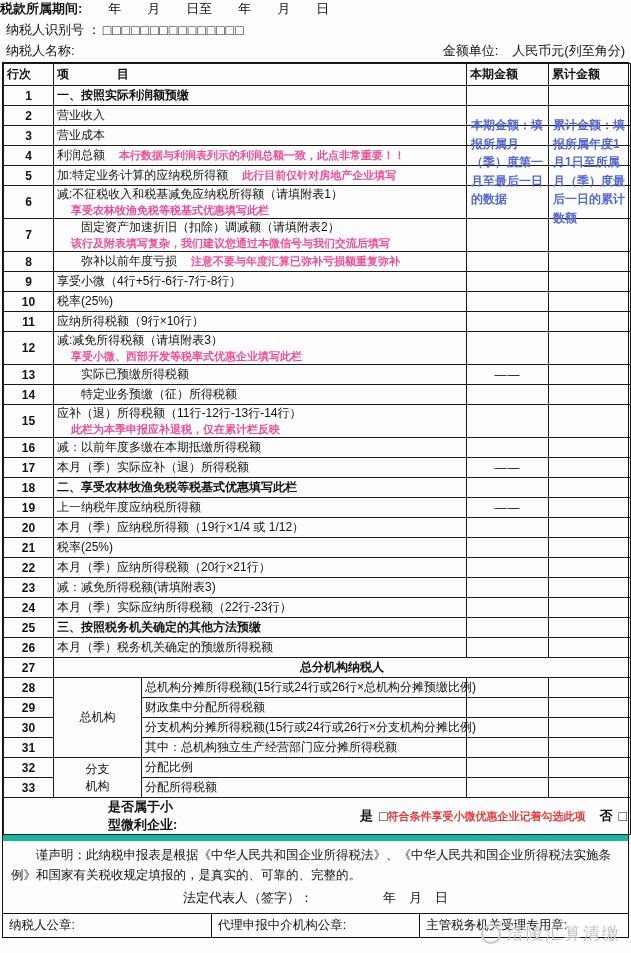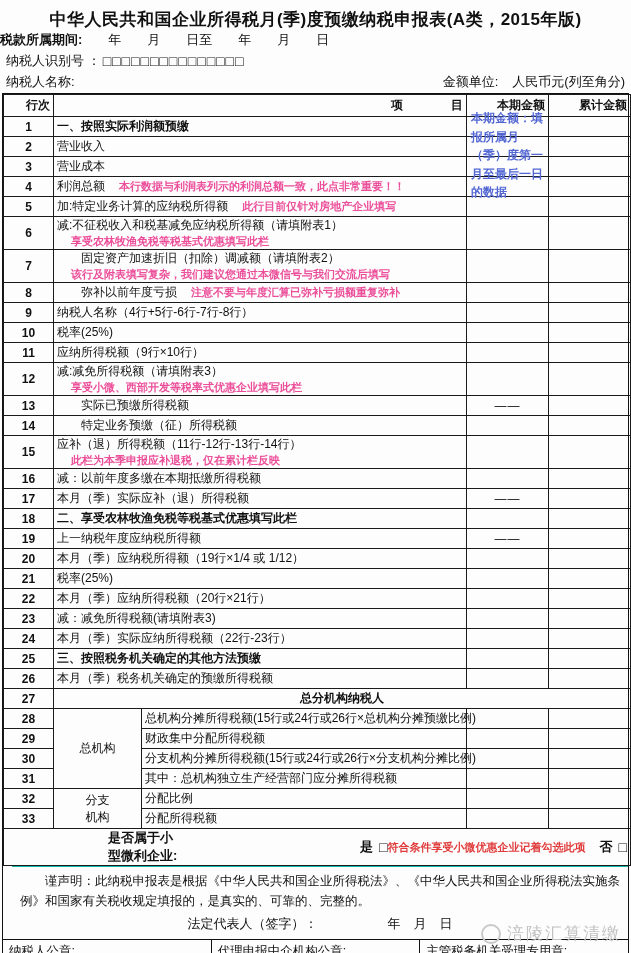--- a/index.html
+++ b/index.html
@@ -12,60 +12,59 @@
   .hd-line{font-size:13px;margin:3px 6px 0;display:flex;align-items:center;}
   .hd-line .boxes{font-size:14px;letter-spacing:1px;margin-left:2px;}
   .hd-name{font-size:13px;margin:3px 6px 2px;display:flex;justify-content:space-between;align-items:flex-start;}
   .hd-unit span{margin-left:14px;}
   
   .tblwrap{margin:2px 2px 0;border:1px solid #111;}
   table{width:100%;border-collapse:collapse;table-layout:fixed;}
   col.c-no{width:50px;} col.c-grp{width:88px;} col.c-item{width:325px;}
   col.c-cur{width:82px;} col.c-cum{width:82px;}
   th,td{border:1px solid #1a1a1a;font-size:12px;height:19px;padding:0 3px;overflow:visible;vertical-align:middle;}
-  th{font-weight:bold;text-align:right;height:21px;}
+  th{font-weight:bold;text-align:left;height:21px;}
   td.num{text-align:center;font-weight:bold;padding:0;}
   td.item .lbl{white-space:pre;}
   td.item.section .lbl{font-weight:bold;}
   td.center-bold{text-align:center;font-weight:bold;}
   td.grp{text-align:center;white-space:pre-line;}
   td.amt{text-align:center;letter-spacing:1px;}
   .note{color:#ec4f9a;font-size:11px;font-weight:bold;white-space:nowrap;margin-left:14px;}
   
   td.cbrow{height:26px;padding-left:16px;}
   .cbwrap{display:flex;align-items:center;font-size:13px;}
   .cbwrap .q{font-weight:bold;margin-left:88px;}
   .cbwrap .yes{margin-left:180px;font-weight:bold;}
   .cbwrap .box{margin-left:6px;font-size:14px;}
   .cbwrap .rnote{color:#e03c3c;font-size:11px;font-weight:bold;white-space:nowrap;}
   .cbwrap .no{margin-left:14px;font-weight:bold;}
   
-  .decl{border-top:1px solid #14b8a6;padding:4px 8px 2px;margin-left:9px;}
+  .decl{border-top:6px solid #14b8a6;padding:4px 8px 2px;}
   .decl-text{margin:0;font-size:12.5px;line-height:1.6;text-indent:2em;}
   .sign-line{display:flex;justify-content:center;gap:70px;font-size:13px;margin:4px 0 4px;}
   
   .stamps{border-top:1px solid #111;display:flex;}
   .stamp-cell{flex:1;font-size:12.5px;padding:3px 6px;height:17px;}
   .stamp-cell + .stamp-cell{border-left:1px solid #111;}
   .b-date{white-space:pre;}
   
   .colnote{position:absolute;color:#5468d4;font-size:12px;line-height:18.5px;font-weight:bold;pointer-events:none;}
-  .colnote.cur{left:471px;top:109px;width:78px;}
+  .colnote.cur{left:471px;top:116px;width:78px;}
   .colnote.cum{left:553px;top:116px;width:76px;}
   
   .wm{position:absolute;right:10px;bottom:8px;display:flex;align-items:center;gap:6px;
       color:#c2c2c2;font-size:17px;letter-spacing:2px;pointer-events:none;}
   .wm-logo{display:inline-block;width:16px;height:16px;border:2px solid #c8c8c8;border-radius:50%;}
 </style>
 </head>
 <body>
 
 <div class="page">
 
-  <div class="hd-title">中华人民共和国企业所得税月(季)度预缴纳税申报表(A类，2015年版)</div>
 
   <div class="hd-period">
     <span class="plabel">税款所属期间:</span><span style="white-space:pre;">　　年　　月　　日至　　年　　月　　日</span>
   </div>
 
   <div class="hd-line">
     <span>纳税人识别号 ：</span>
     <span class="boxes">□□□□□□□□□□□□□□□</span>
   </div>
 
@@ -133,21 +132,21 @@
             <td class="amt"></td>
           </tr>
     <tr>
             <td class="num">8</td>
             <td class="item" colspan="2"><span class="lbl">　　弥补以前年度亏损</span><span class="note">注意不要与年度汇算已弥补亏损额重复弥补</span></td>
             <td class="amt"></td>
             <td class="amt"></td>
           </tr>
     <tr>
             <td class="num">9</td>
-            <td class="item" colspan="2"><span class="lbl">纳税人名称（4行+5行-6行-7行-8行）</span></td>
+            <td class="item" colspan="2"><span class="lbl">享受小微（4行+5行-6行-7行-8行）</span></td>
             <td class="amt"></td>
             <td class="amt"></td>
           </tr>
     <tr>
             <td class="num">10</td>
             <td class="item" colspan="2"><span class="lbl">税率(25%)</span></td>
             <td class="amt"></td>
             <td class="amt"></td>
           </tr>
     <tr>
@@ -313,19 +312,20 @@
   </div>
 
   <div class="stamps">
     <div class="stamp-cell">纳税人公章:</div>
     <div class="stamp-cell">代理申报中介机构公章:</div>
     <div class="stamp-cell">主管税务机关受理专用章:</div>
   </div>
   </div>
 
   <div class="colnote cur">本期金额：填报所属月（季）度第一月至最后一日的数据</div>
+  <div class="colnote cum">累计金额：填报所属年度1月1日至所属月（季）度最后一日的累计数额</div>
 
   <div class="wm">
     <span class="wm-logo"></span>
     <span>涪陵汇算清缴</span>
   </div>
 
 </div>
 
 </body></html>

